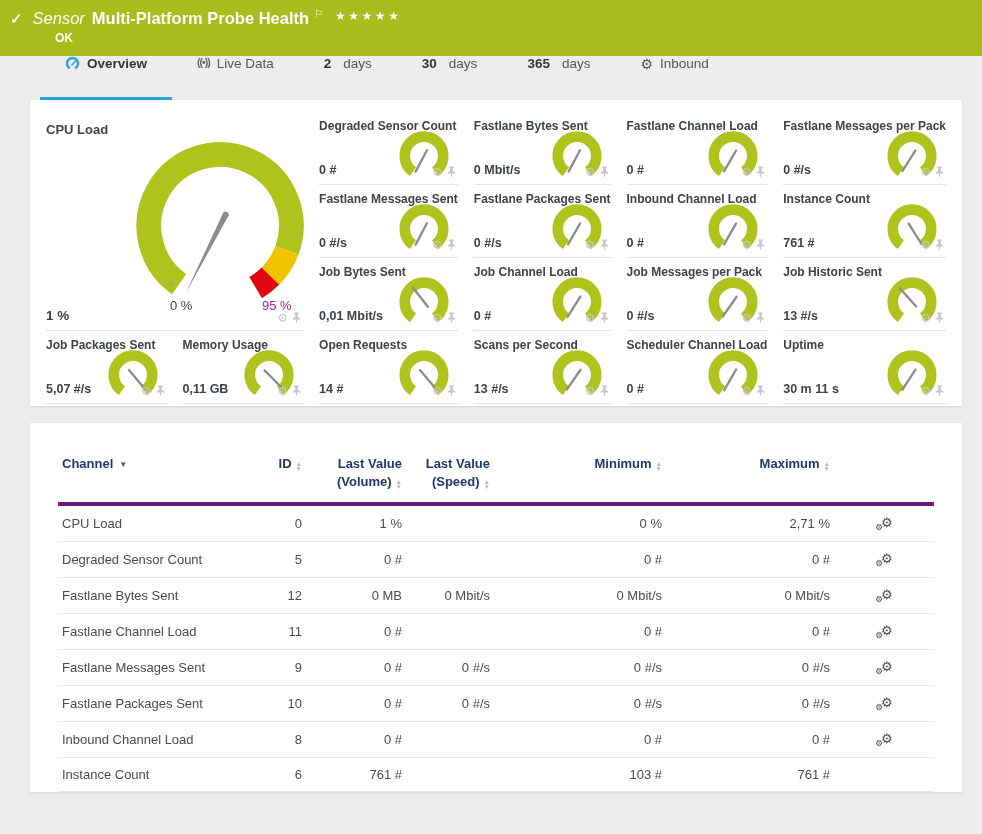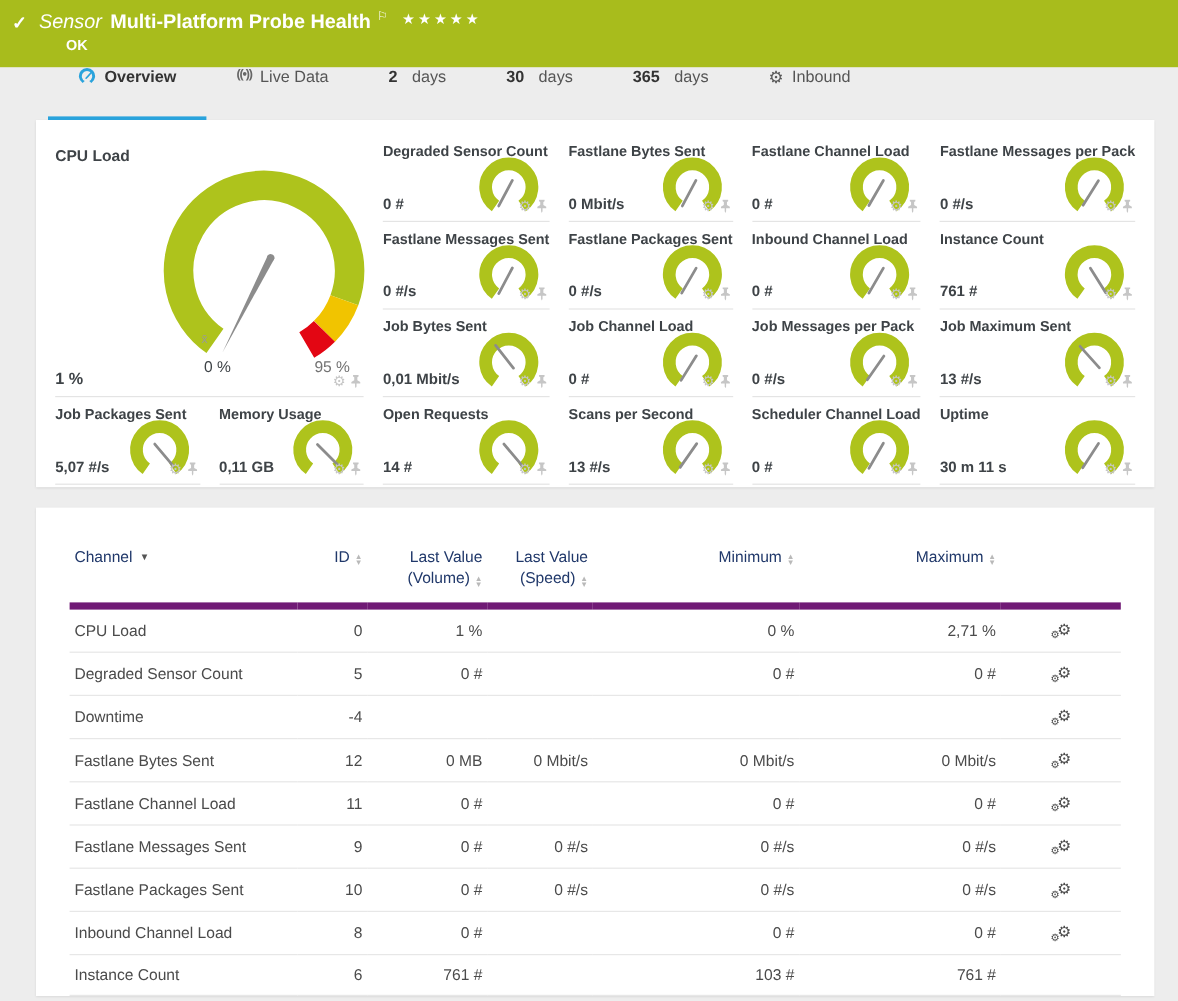--- a/index.html
+++ b/index.html
@@ -44,27 +44,27 @@
   
   .gcell.cpu { grid-column: span 2; grid-row: span 3; }
   .cpu-title { font-size:13px; padding-top:3px; }
   .cpu-svg { position:absolute; left:60px; top:14px; }
   .seg-green { stroke: var(--gauge-green); fill:none; stroke-width:26; }
   .seg-yellow{ stroke: var(--warn-yellow); fill:none; stroke-width:26; }
   .seg-red   { stroke: var(--alarm-red);  fill:none; stroke-width:26; }
   .needle-poly { fill: var(--needle-gray); }
   .cpu-avg { position:absolute; left:122px; top:166px; font-size:10px; color:#9a9a9a; }
   .cpu-min { position:absolute; left:124px; top:186px; font-size:13px; color:#3e4347; }
-  .cpu-max { position:absolute; left:216px; top:186px; font-size:13px; color:#737373; }
+  .cpu-max { position:absolute; left:216px; top:186px; font-size:13px; color:#a21caf; }
   .gcell.cpu .gvalue { font-size:13.5px; }
   
   .table-panel { padding:18px 28px 0; margin-bottom:0; }
   table { width:100%; border-collapse:collapse; table-layout:fixed; font-size:13px; color:#4b4b4b; }
-  thead th { color:var(--header-navy); font-weight:normal; text-align:right; vertical-align:top;
-             padding:14px 4px 12px; border-bottom:6px solid #701a75; line-height:1.35; }
+  thead th { color:var(--header-navy); font-weight:bold; text-align:right; vertical-align:top;
+             padding:14px 4px 12px; border-bottom:4px solid #701a75; line-height:1.35; }
   th.col-channel { text-align:left; }
   .col-channel{width:190px} .col-id{width:58px} .col-volume{width:100px} .col-speed{width:88px}
   .col-min{width:172px} .col-max{width:168px} .col-edit{width:100px}
   tbody td { padding:9px 4px; border-bottom:1px solid #e7e7e7; text-align:right;
              white-space:nowrap; overflow:hidden; }
   td.c-channel { text-align:left; }
   td.c-edit { text-align:center; }
   .sorted { font-size:8px; color:#555; margin-left:6px; vertical-align:1px; }
   .sortpair { display:inline-flex; flex-direction:column; font-size:6.5px; line-height:5px;
               color:#b9b9b9; margin-left:4px; vertical-align:2px; }
@@ -346,21 +346,21 @@
       <span class="gear">⚙</span>
       <span class="pin">
         <svg width="9" height="12" viewBox="0 0 9 12">
               <path fill="var(--icon-gray)" d="M2.2 0.5 h4.6 v1.2 l-1 0.6 v2.6 l2.4 1.4 v1.2 H5.1 v2.6 l-0.6 1.4 -0.6 -1.4 V7.5 H0.8 V6.3 l2.4 -1.4 V2.3 l-1 -0.6 z"></path>
             </svg>
       </span>
     </div>
   </div>
 
   <div class="gcell">
-    <div class="gtitle">Job Maximum Sent</div>
+    <div class="gtitle">Job Historic Sent</div>
     <svg class="gsvg" width="60" height="54" viewBox="0 0 62 56">
       <path class="arc" d="M19.5 48.4 A20 20 0 1 1 42.5 48.4"></path>
       <g class="needle" transform="rotate(318 31 32)">
             <line x1="31" y1="38.5" x2="31" y2="13.5"></line>
           </g>
     </svg>
     <div class="gvalue">13 #/s</div>
     <div class="gicons">
       <span class="gear">⚙</span>
       <span class="pin">
@@ -533,31 +533,20 @@
     <td class="c-id">5</td>
     <td class="c-volume">0 #</td>
     <td class="c-speed"></td>
     <td class="c-min">0 #</td>
     <td class="c-max">0 #</td>
     <td class="c-edit">
       <span class="editgears"><span class="eg-small">⚙</span><span class="eg-big">⚙</span></span>
     </td>
   </tr>
 
-  <tr>
-    <td class="c-channel">Downtime</td>
-    <td class="c-id">-4</td>
-    <td class="c-volume"></td>
-    <td class="c-speed"></td>
-    <td class="c-min"></td>
-    <td class="c-max"></td>
-    <td class="c-edit">
-      <span class="editgears"><span class="eg-small">⚙</span><span class="eg-big">⚙</span></span>
-    </td>
-  </tr>
 
   <tr>
     <td class="c-channel">Fastlane Bytes Sent</td>
     <td class="c-id">12</td>
     <td class="c-volume">0 MB</td>
     <td class="c-speed">0 Mbit/s</td>
     <td class="c-min">0 Mbit/s</td>
     <td class="c-max">0 Mbit/s</td>
     <td class="c-edit">
       <span class="editgears"><span class="eg-small">⚙</span><span class="eg-big">⚙</span></span>

